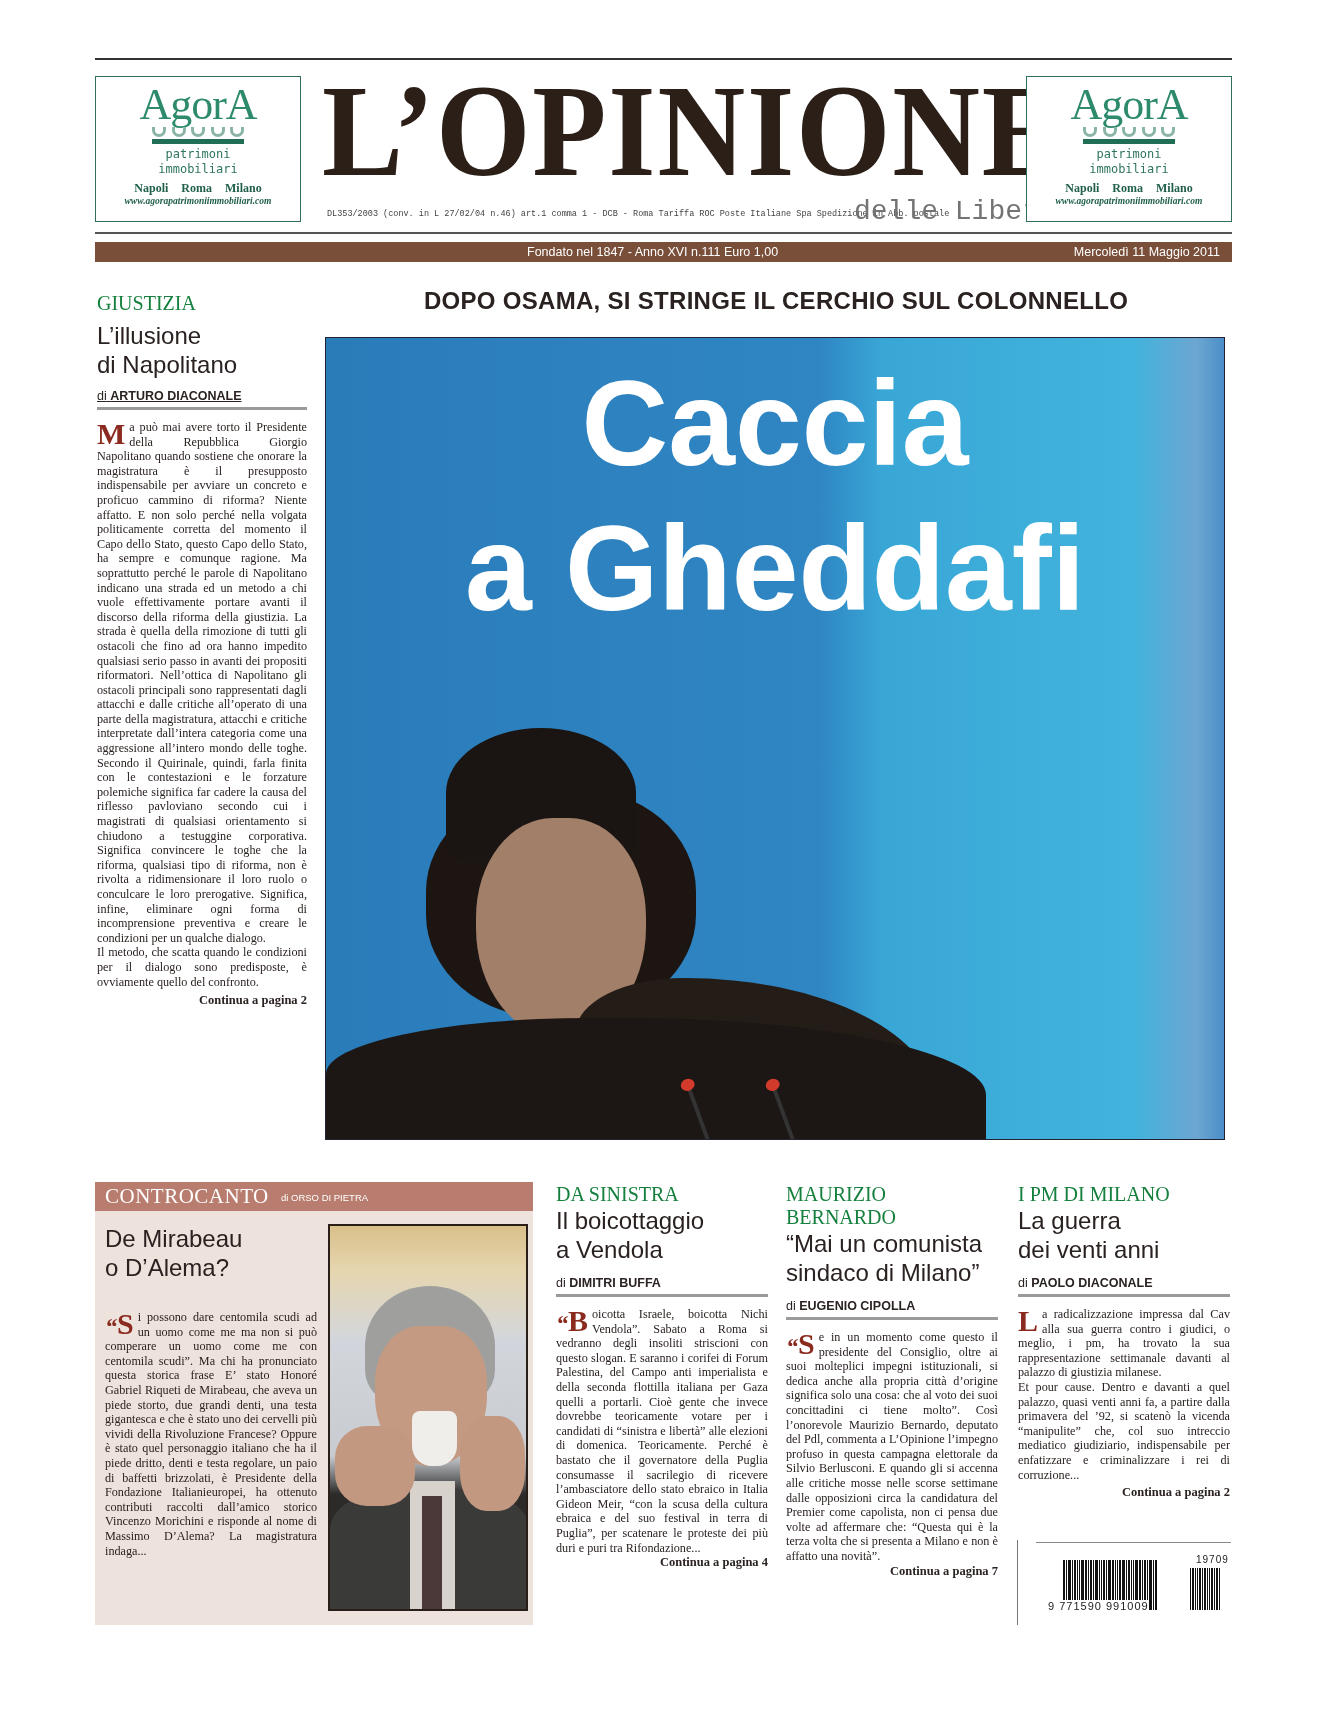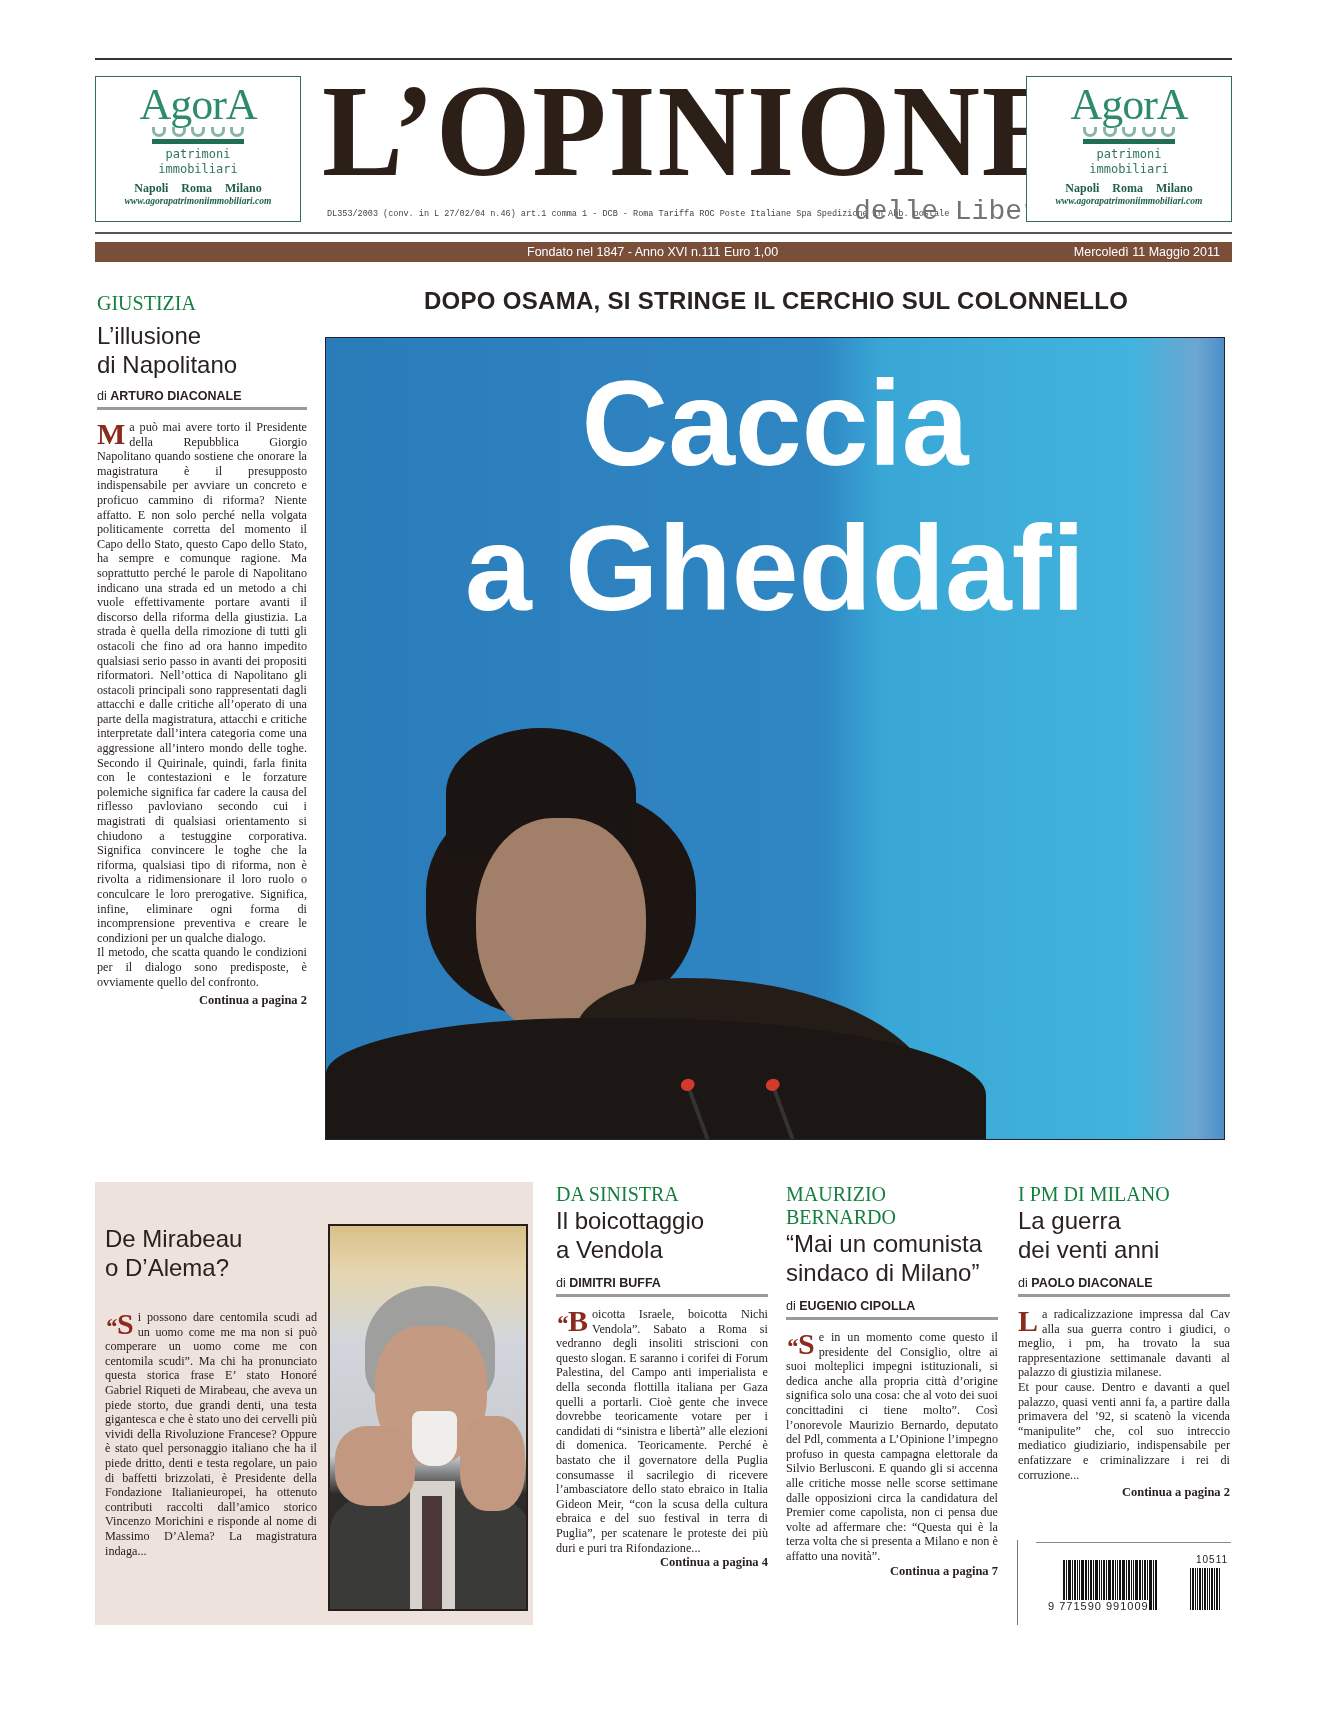--- a/index.html
+++ b/index.html
@@ -116,21 +116,21 @@
   <span style="left:432px;">Fondato nel 1847 - Anno XVI n.111 Euro 1,00</span>
   <span style="right:12px;">Mercoledì 11 Maggio 2011</span>
 </div>
 
 <div class="abs" style="left:97px; top:292px; width:210px;">
   <div class="kicker">GIUSTIZIA</div>
   <div class="headline" style="margin-top:6px;">
     <div>L’illusione</div>
     <div>di Napolitano</div>
   </div>
-  <div class="byline" style="margin-top:10px;">
+  <div class="byline" style="margin-top:10px;text-decoration:underline;">
     <span>di</span> <b>ARTURO DIACONALE</b>
   </div>
   <div class="byrule" style="margin-top:4px;"></div>
   <div class="body" style="margin-top:10px;">
     <span class="drop">M</span><span>a può mai avere torto il Presidente della Repubblica Giorgio Napolitano quando sostiene che onorare la magistratura è il presupposto indispensabile per avviare un concreto e proficuo cammino di riforma? Niente affatto. E non solo perché nella volgata politicamente corretta del momento il Capo dello Stato, questo Capo dello Stato, ha sempre e comunque ragione. Ma soprattutto perché le parole di Napolitano indicano una strada ed un metodo a chi vuole effettivamente portare avanti il discorso della riforma della giustizia. La strada è quella della rimozione di tutti gli ostacoli che fino ad ora hanno impedito qualsiasi serio passo in avanti dei propositi riformatori. Nell’ottica di Napolitano gli ostacoli principali sono rappresentati dagli attacchi e dalle critiche all’operato di una parte della magistratura, attacchi e critiche interpretate dall’intera categoria come una aggressione all’intero mondo delle toghe. Secondo il Quirinale, quindi, farla finita con le contestazioni e le forzature polemiche significa far cadere la causa del riflesso pavloviano secondo cui i magistrati di qualsiasi orientamento si chiudono a testuggine corporativa. Significa convincere le toghe che la riforma, qualsiasi tipo di riforma, non è rivolta a ridimensionare il loro ruolo o conculcare le loro prerogative. Significa, infine, eliminare ogni forma di incomprensione preventiva e creare le condizioni per un qualche dialogo.</span>
   </div>
   <div class="body">Il metodo, che scatta quando le condizioni per il dialogo sono predisposte, è ovviamente quello del confronto.</div>
   <div class="cont" style="margin-top:4px;">Continua a pagina 2</div>
 </div>
 
@@ -141,20 +141,24 @@
   <div class="figure-face"></div>
   <div class="figure-shawl"></div>
   <div class="figure-body"></div>
   <div class="mic" style="left:370px; top:745px;"></div>
   <div class="mic" style="left:455px; top:745px;"></div>
   <div class="hero-title" style="top:160px;">a Gheddafi</div>
   <div class="hero-title" style="top:15px;">Caccia</div>
 </div>
 
 <div class="abs box-contro">
+  <div class="contro-bar">
+    <span class="contro-label">CONTROCANTO</span>
+    <span class="contro-by">di ORSO DI PIETRA</span>
+  </div>
   <div class="headline" style="position:absolute; left:10px; top:42px; width:215px;">
     <div>De Mirabeau</div>
     <div>o D’Alema?</div>
   </div>
   <div class="body" style="position:absolute; left:10px; top:128px; width:212px;">
     <span class="drop"><span class="q">“</span><span>S</span></span><span>i possono dare centomila scudi ad un uomo come me ma non si può comperare un uomo come me con centomila scudi”. Ma chi ha pronunciato questa storica frase E’ stato Honoré Gabriel Riqueti de Mirabeau, che aveva un piede storto, due grandi denti, una testa gigantesca e che è stato uno dei cervelli più vividi della Rivoluzione Francese? Oppure è stato quel personaggio italiano che ha il piede dritto, denti e testa regolare, un paio di baffetti brizzolati, è Presidente della Fondazione Italianieuropei, ha ottenuto contributi raccolti dall’amico storico Vincenzo Morichini e risponde al nome di Massimo D’Alema? La magistratura indaga...</span>
   </div>
   <div class="photo2">
     <div class="p2-suit"></div>
     <div class="p2-shirt"></div>
@@ -264,14 +268,14 @@
       <i style="width:1px"></i>
       <i style="width:2px"></i>
       <i style="width:1px"></i>
       <i style="width:1px"></i>
       <i style="width:2px"></i>
       <i style="width:1px"></i>
       <i style="width:2px"></i>
       <i style="width:1px"></i>
   </div>
   <div class="bc-num" style="left:30px; top:60px;text-align:center;">9 771590 991009</div>
-  <div class="bc-num" style="left:178px; top:14px; font-size:10px;">10511</div>
+  <div class="bc-num" style="left:178px; top:14px; font-size:10px;">19709</div>
 </div>
 
 </body></html>

